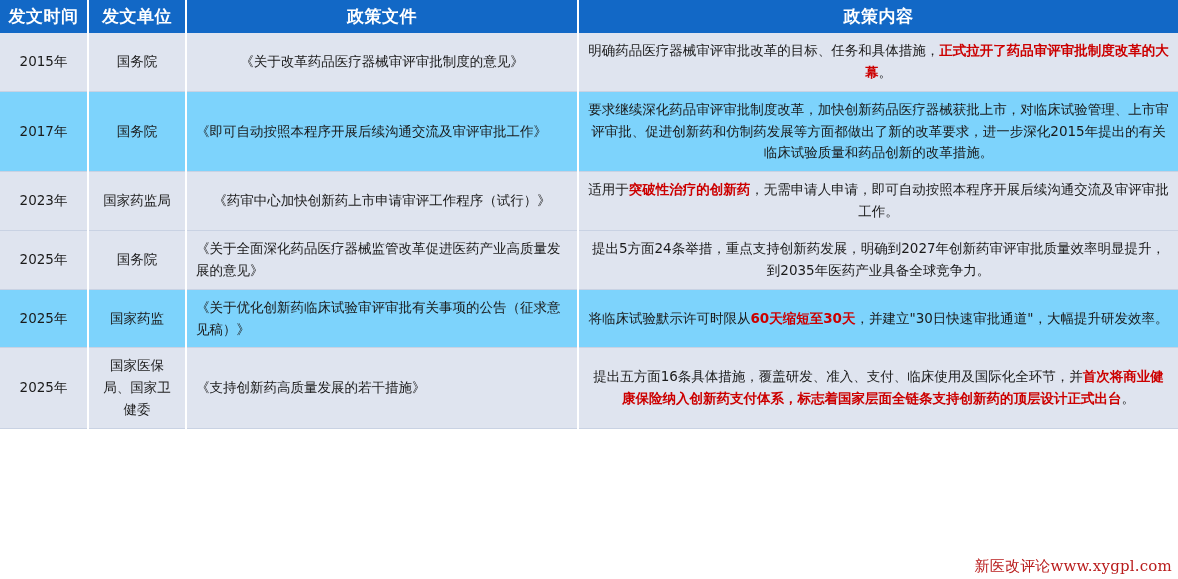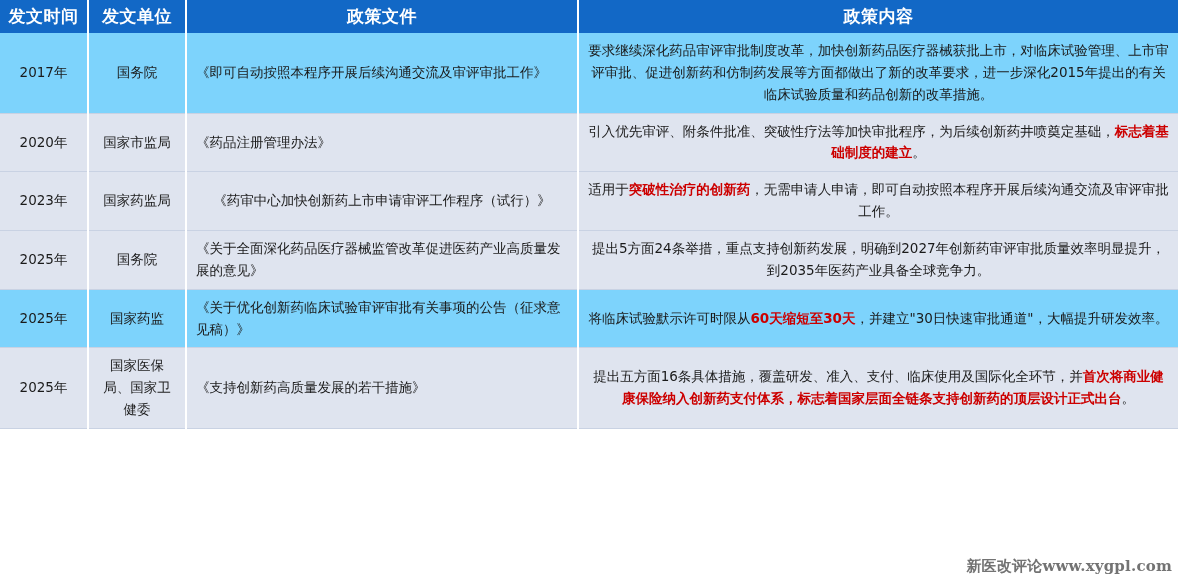--- a/index.html
+++ b/index.html
@@ -74,25 +74,24 @@
   }
   .hl {
     color: #cc0000;
     font-weight: bold;
   }
   .watermark {
     position: absolute;
     right: 6px;
     bottom: 3px;
     font-size: 15px;
-    color: #737373;
+    color: #b91c1c;
     letter-spacing: 0.2px;
     pointer-events: none;
     white-space: nowrap;
-    font-weight: bold;
   }
   .watermark .wm-cn {
     font-family: "DejaVu Sans", "Liberation Sans", sans-serif;
   }
   .watermark .wm-url {
     font-family: "DejaVu Serif", "Liberation Serif", serif;
   }
 </style>
 </head>
 <body>
@@ -107,31 +106,31 @@
     </colgroup>
     <thead>
       <tr>
         <th>发文时间</th>
         <th>发文单位</th>
         <th>政策文件</th>
         <th>政策内容</th>
       </tr>
     </thead>
     <tbody id="table-body">
+        <tr class="row-even">
+          <td class="c-time">2015年</td>
+          <td class="c-unit">国务院</td>
+          <td class="c-file center">《关于改革药品医疗器械审评审批制度的意见》</td>
+          <td class="c-body"><span>明确药品医疗器械审评审批改革的目标、任务和具体措施，</span><span class="hl">正式拉开了药品审评审批制度改革的大幕</span><span>。</span></td>
+        </tr>
         <tr class="row-odd">
           <td class="c-time">2017年</td>
           <td class="c-unit">国务院</td>
           <td class="c-file">《即可自动按照本程序开展后续沟通交流及审评审批工作》</td>
           <td class="c-body"><span>要求继续深化药品审评审批制度改革，加快创新药品医疗器械获批上市，对临床试验管理、上市审评审批、促进创新药和仿制药发展等方面都做出了新的改革要求，进一步深化2015年提出的有关临床试验质量和药品创新的改革措施。</span></td>
-        </tr>
-        <tr class="row-even">
-          <td class="c-time">2020年</td>
-          <td class="c-unit">国家市监局</td>
-          <td class="c-file">《药品注册管理办法》</td>
-          <td class="c-body"><span>引入优先审评、附条件批准、突破性疗法等加快审批程序，为后续创新药井喷奠定基础，</span><span class="hl">标志着基础制度的建立</span><span>。</span></td>
         </tr>
         <tr class="row-even">
           <td class="c-time">2023年</td>
           <td class="c-unit">国家药监局</td>
           <td class="c-file center">《药审中心加快创新药上市申请审评工作程序（试行）》</td>
           <td class="c-body"><span>适用于</span><span class="hl">突破性治疗的创新药</span><span>，无需申请人申请，即可自动按照本程序开展后续沟通交流及审评审批工作。</span></td>
         </tr>
         <tr class="row-even">
           <td class="c-time">2025年</td>
           <td class="c-unit">国务院</td>

